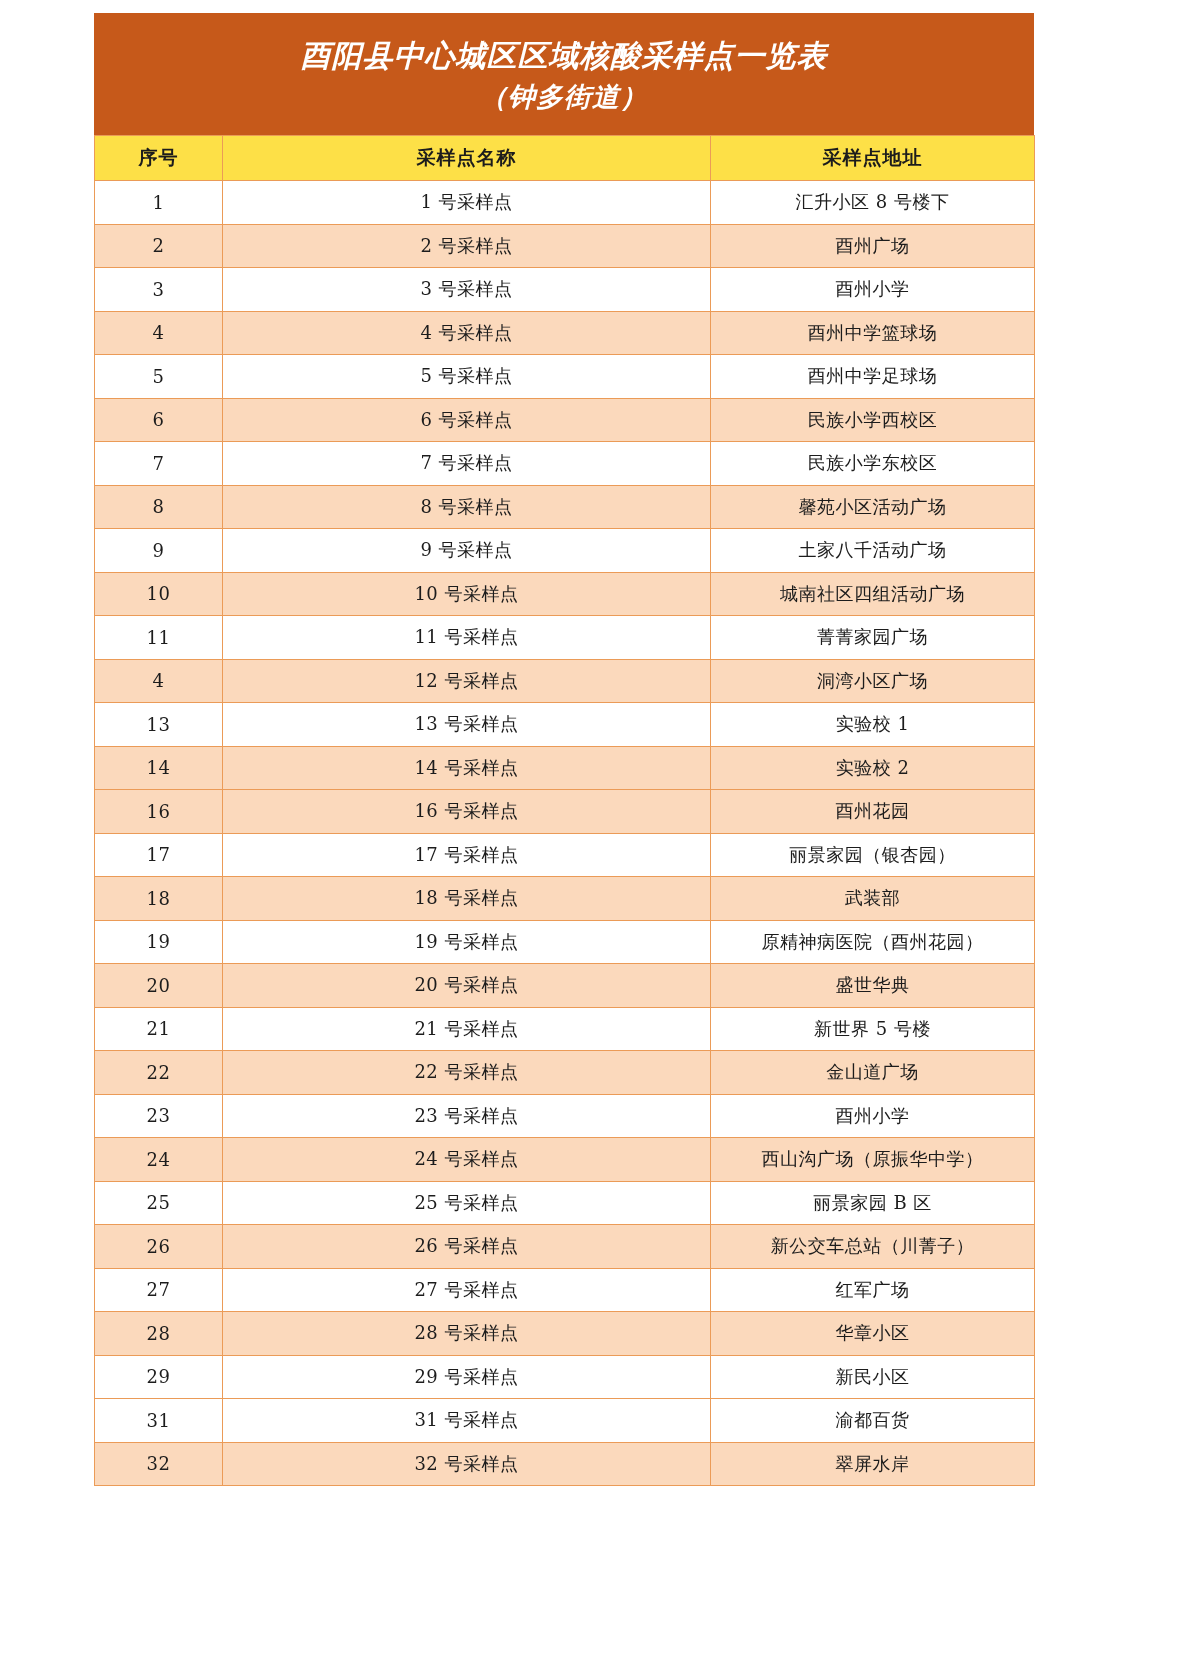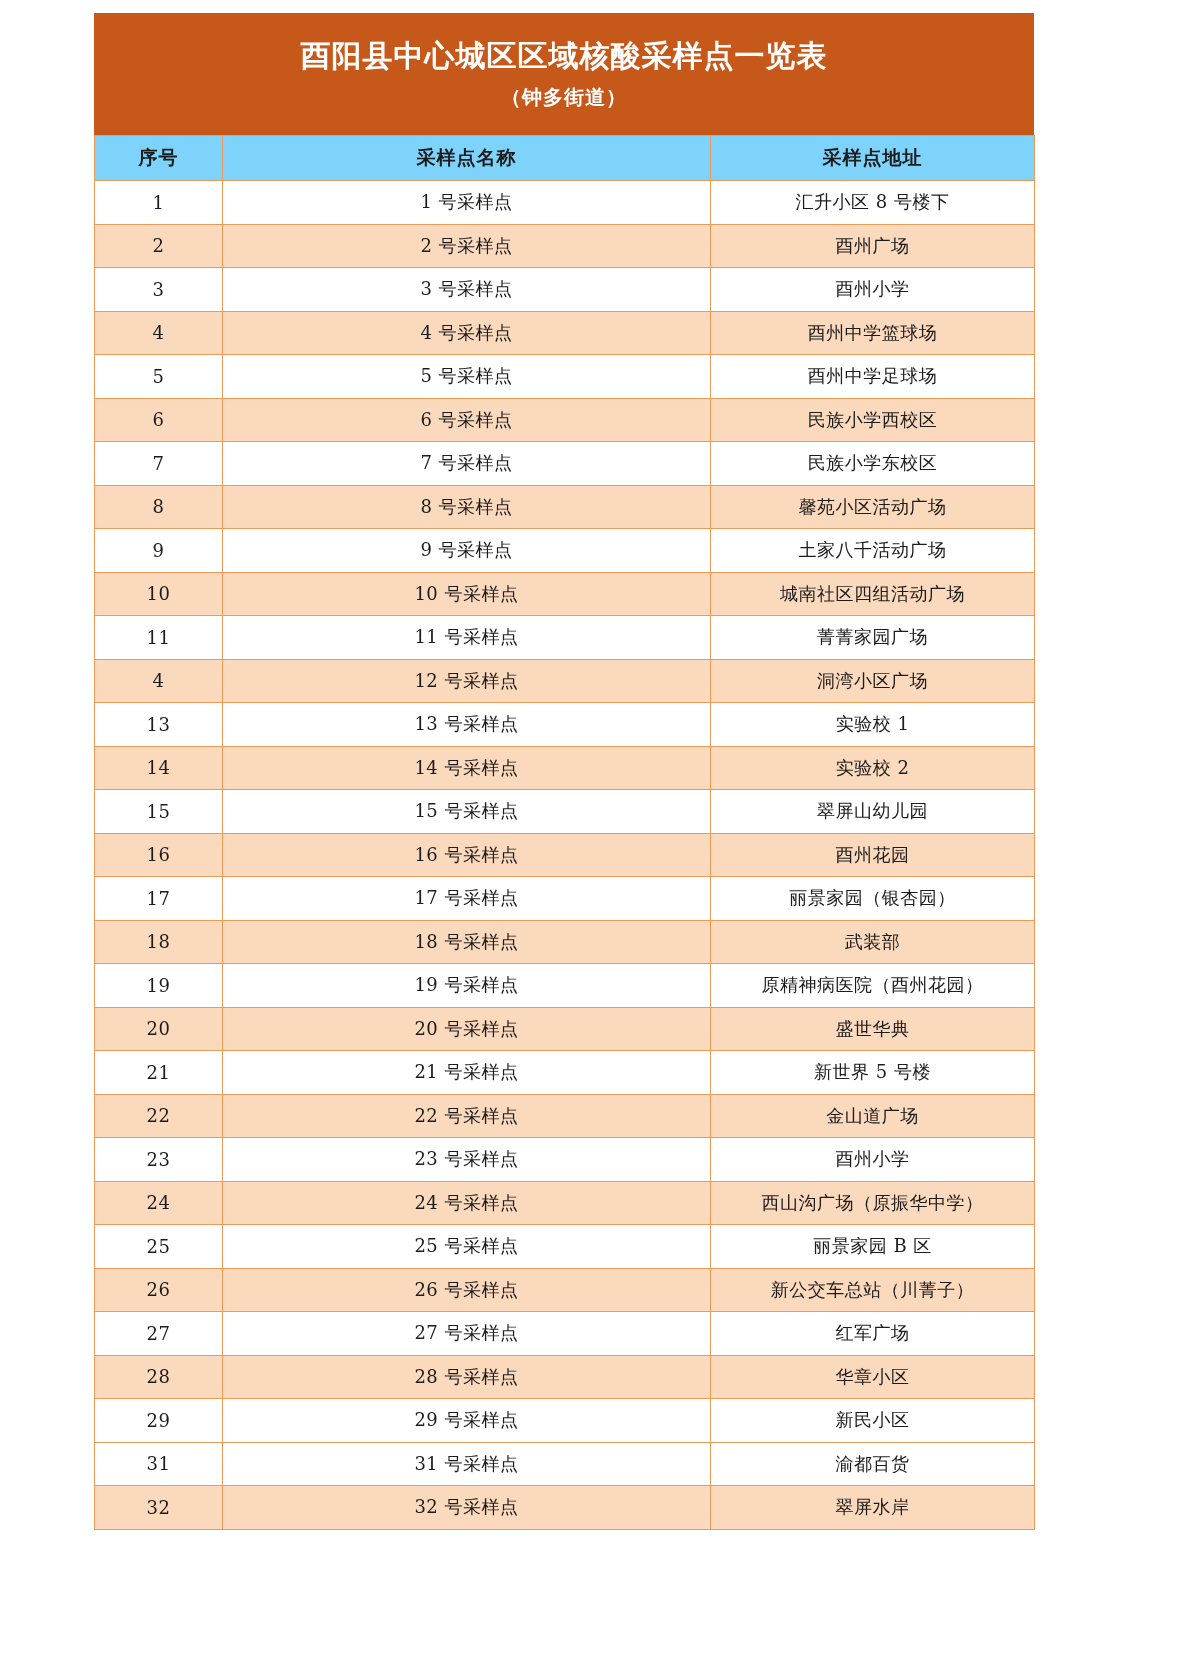--- a/index.html
+++ b/index.html
@@ -29,31 +29,32 @@
   }
 
   
   .title-banner {
     background: #c6591a;
     color: #ffffff;
     text-align: center;
     padding: 22px 20px 20px 20px;
     box-sizing: border-box;
     height: 122px;
+    font-style: italic;
   }
   .title-line {
     font-family: "DejaVu Serif", "Liberation Serif", serif;
     font-weight: bold;
     font-size: 30px;
     line-height: 42px;
     letter-spacing: 1px;
     white-space: nowrap;
   }
   .title-line.sub {
-    font-size: 20px;
+    font-size: 27px;
     line-height: 40px;
   }
 
   
   table.grid {
     border-collapse: collapse;
     width: 940px;
     table-layout: fixed;
     margin: 0;
   }
@@ -66,21 +67,21 @@
     border: 1px solid #eb9b57;
     text-align: center;
     vertical-align: middle;
     font-family: "DejaVu Serif", "Liberation Serif", serif;
     color: #1c1c1c;
     padding: 0 6px;
     box-sizing: border-box;
   }
 
   table.grid thead th {
-    background: #7dd3fc;
+    background: #fde047;
     height: 45px;
     font-size: 19px;
     font-weight: bold;
     letter-spacing: 1px;
   }
 
   table.grid tbody td {
     height: 43.5px;
     font-size: 18px;
     font-weight: normal;
@@ -181,25 +182,20 @@
           <tr class="odd">
             <td class="idx">13</td>
             <td class="name">13 号采样点</td>
             <td class="addr">实验校 1</td>
           </tr>
           <tr class="even">
             <td class="idx">14</td>
             <td class="name">14 号采样点</td>
             <td class="addr">实验校 2</td>
           </tr>
-          <tr class="odd">
-            <td class="idx">15</td>
-            <td class="name">15 号采样点</td>
-            <td class="addr">翠屏山幼儿园</td>
-          </tr>
           <tr class="even">
             <td class="idx">16</td>
             <td class="name">16 号采样点</td>
             <td class="addr">酉州花园</td>
           </tr>
           <tr class="odd">
             <td class="idx">17</td>
             <td class="name">17 号采样点</td>
             <td class="addr">丽景家园（银杏园）</td>
           </tr>

